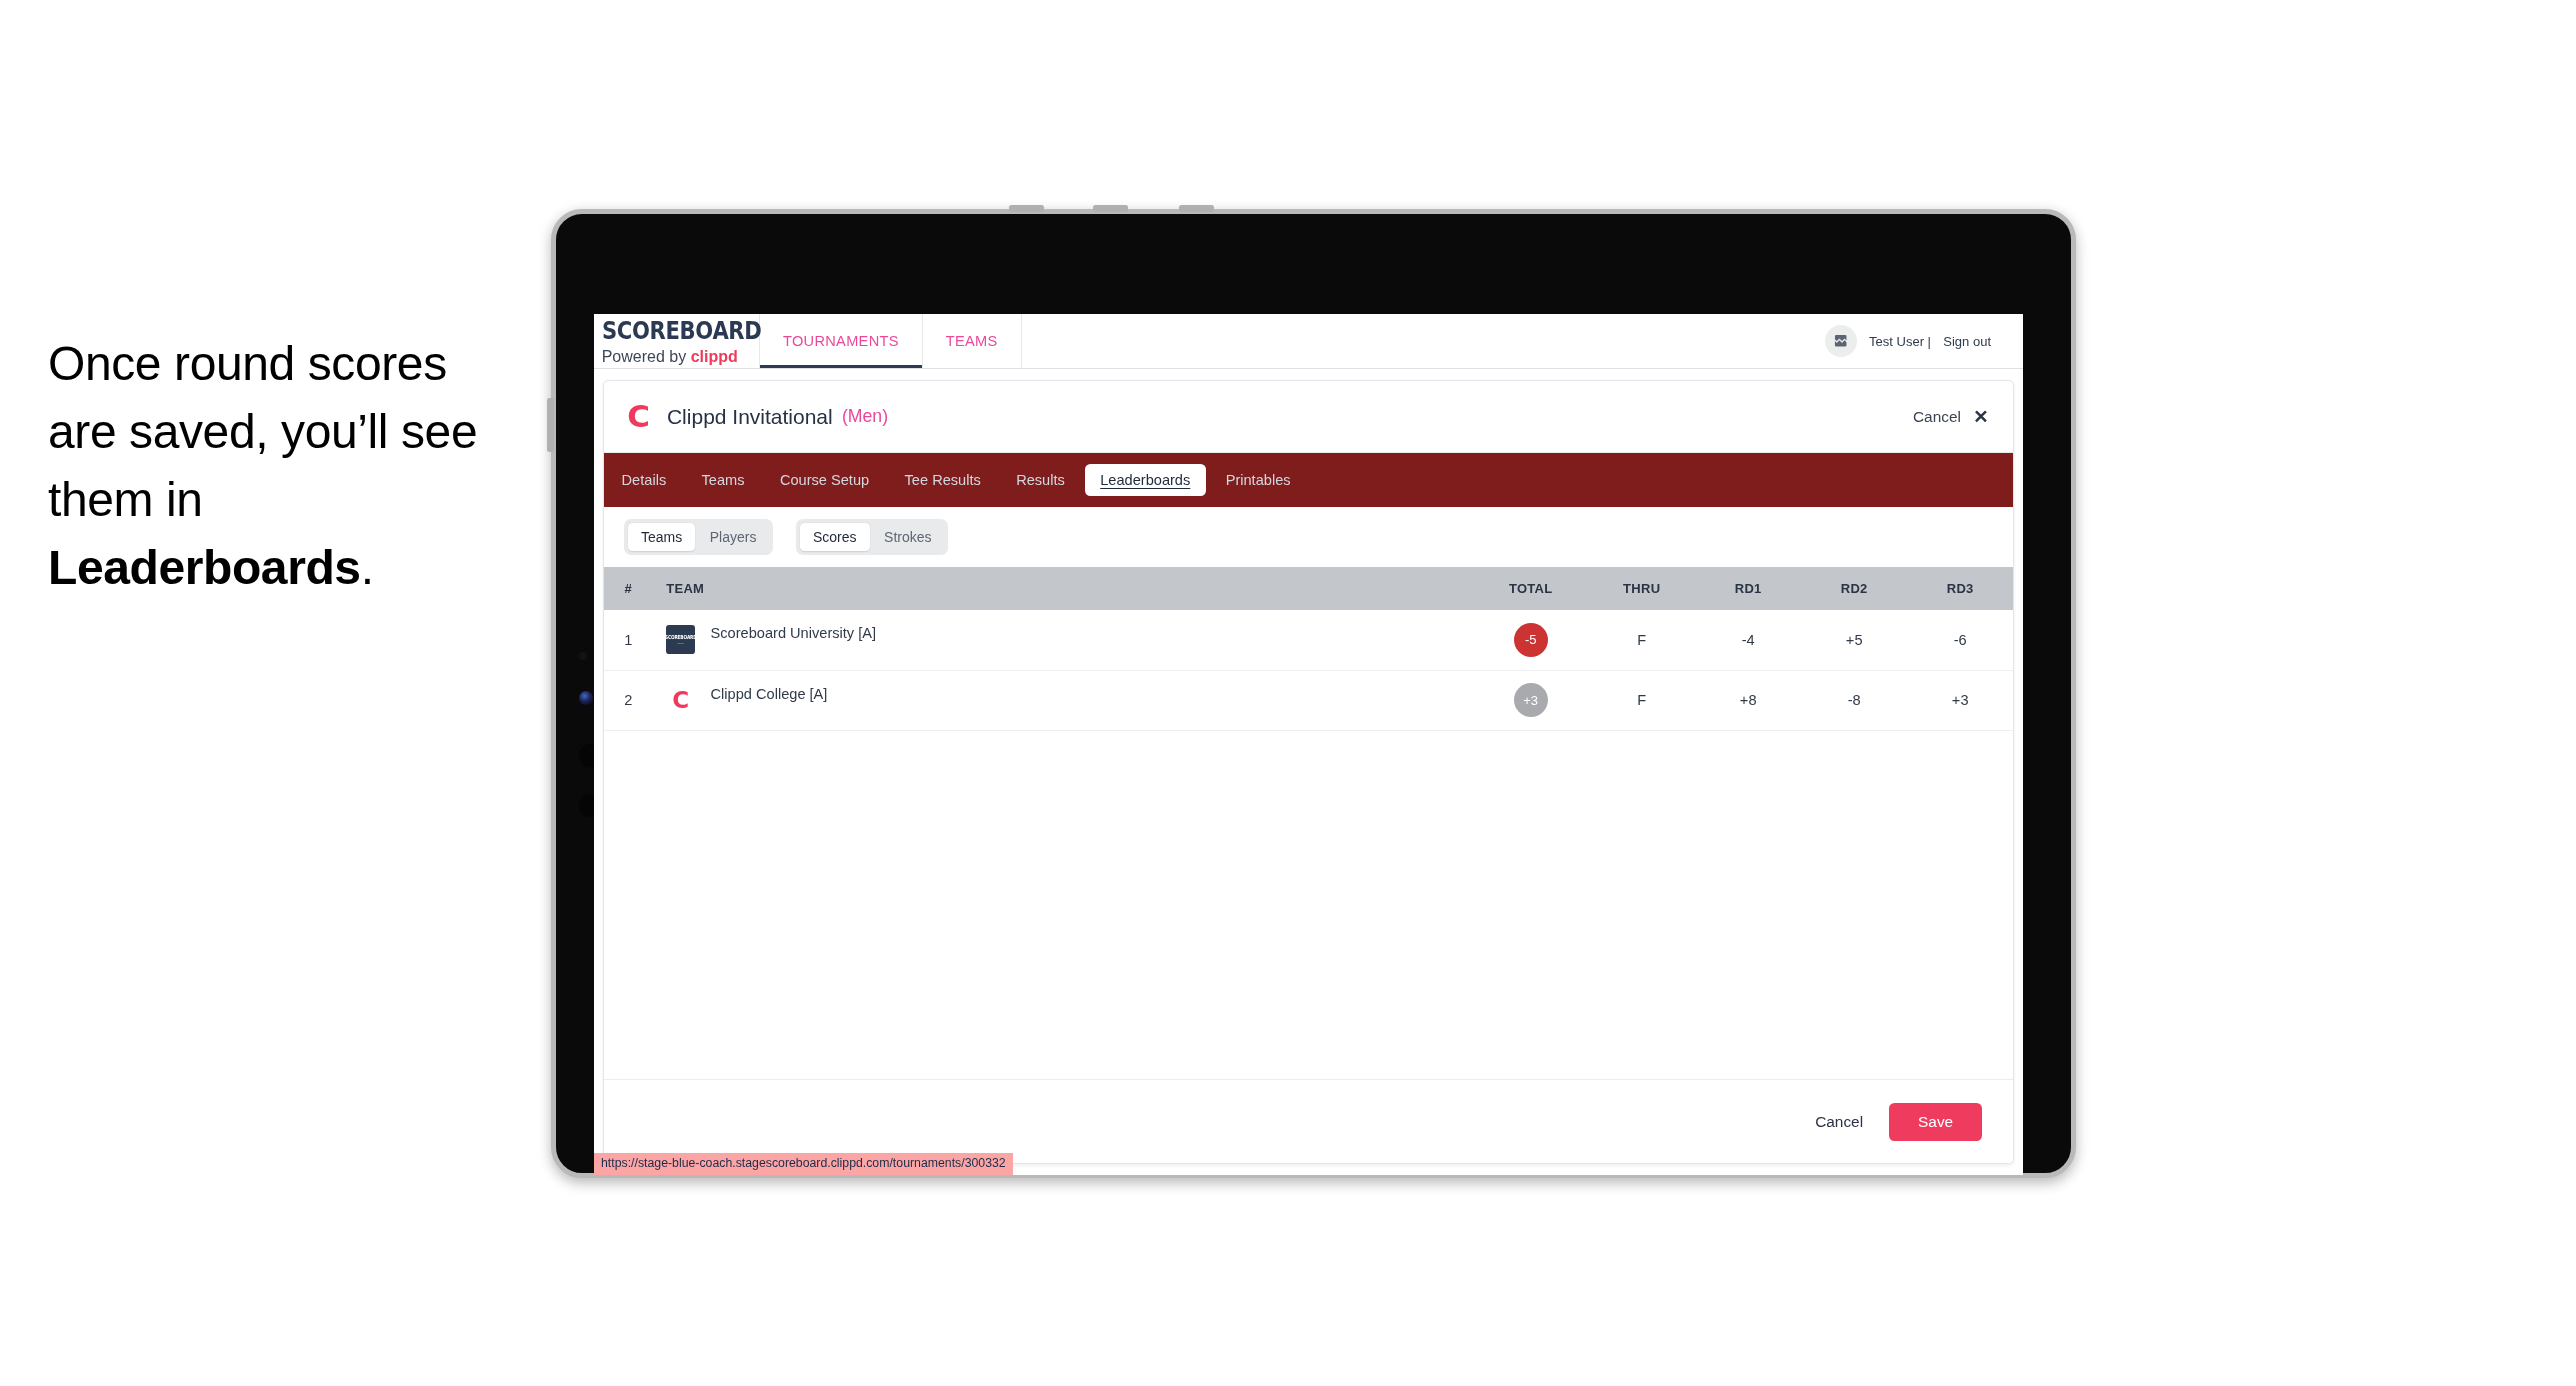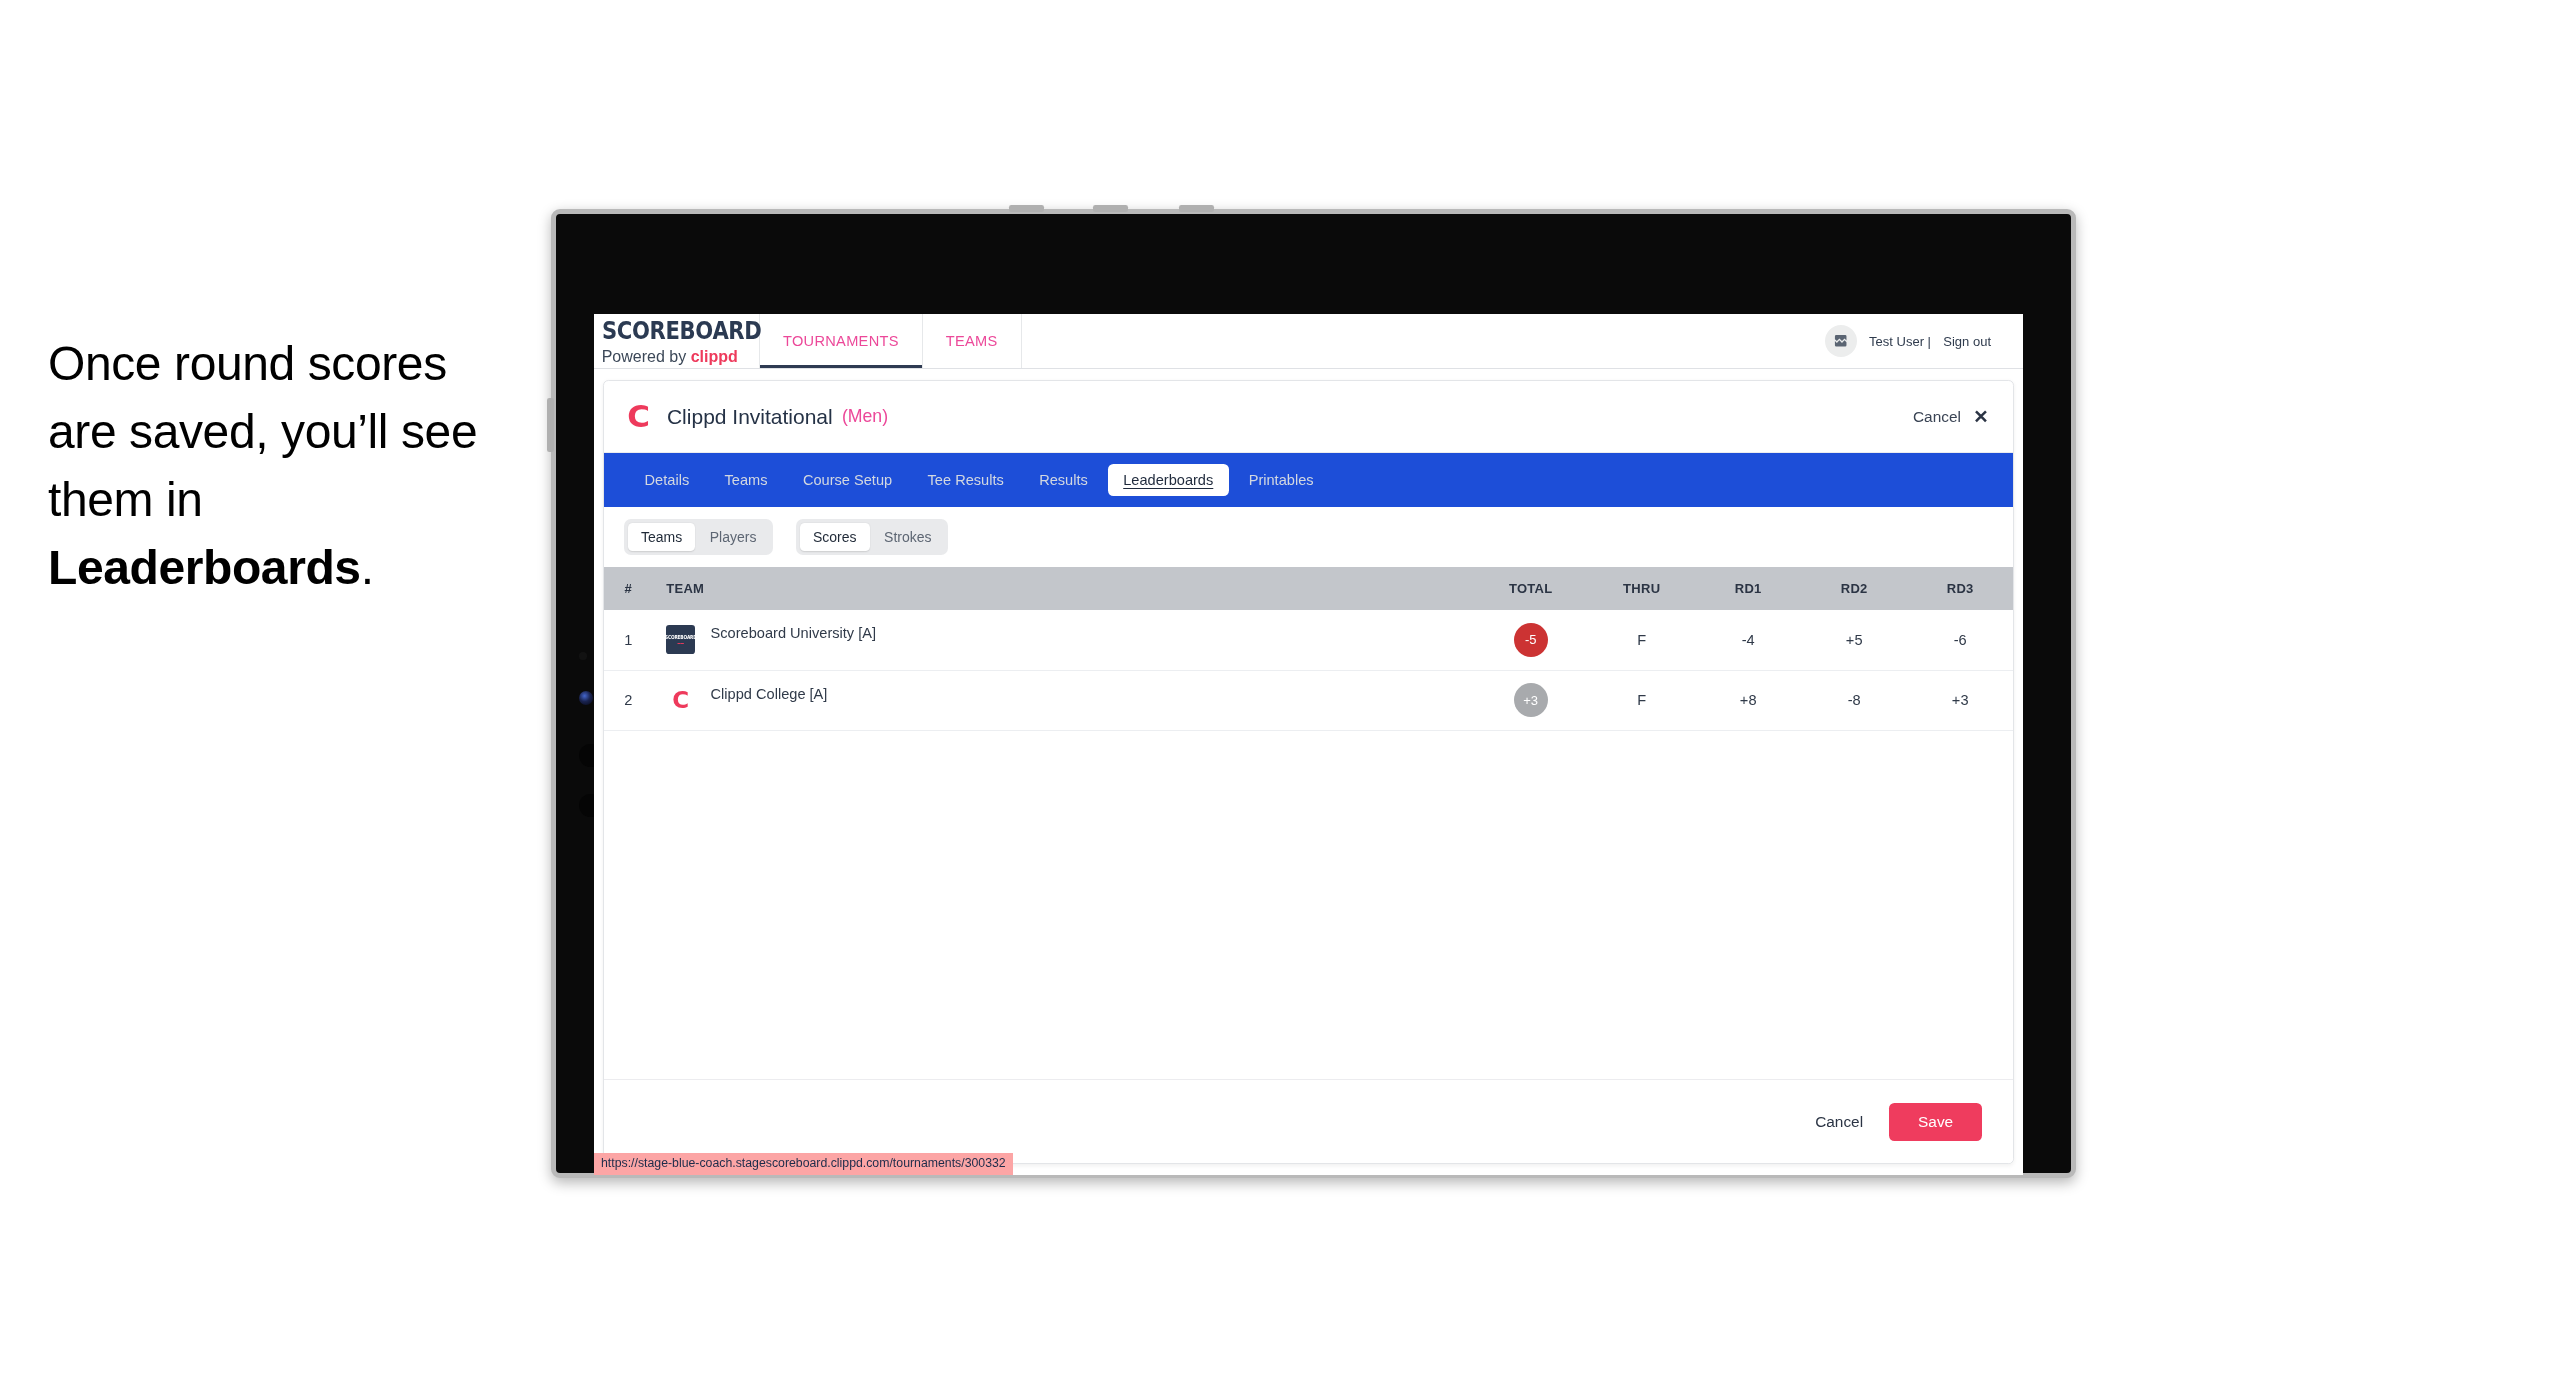--- a/index.html
+++ b/index.html
@@ -21,21 +21,21 @@
     letter-spacing: -0.4px;
   }
   #caption .bold { font-weight: bold; }
 
   
   #tablet {
     position: absolute;
     left: 551px; top: 209px;
     width: 1525px; height: 969px;
     background: #0a0a0a;
-    border-radius: 9px;
+    border-radius: 31px;
     border: 5.4px solid #b9b9b9;
     box-shadow: 0 4.6px 12.3px rgba(0,0,0,0.28);
   }
   
   .vol-key {
     position: absolute;
     top: -9.2px;
     width: 35px; height: 7px;
     background: #b0b0b0;
     border-radius: 2.3px;
@@ -171,23 +171,23 @@
     margin-left: auto;
     display: flex; align-items: center; gap: 12.3px;
     font-size: 15.4px; color: #3a4454;
     cursor: pointer;
   }
   #cardcancel .xg { font-size: 18.4px; font-weight: bold; color: #2b3444; }
 
   
   #tabstrip {
     height: 54px;
-    background: #1d4ed8;
+    background: #7f1d1d;
     display: flex; align-items: center;
-    padding-left: 25px;
+    padding-left: 2px;
     gap: 4.6px;
     flex: 0 0 auto;
   }
   #tabstrip .tab {
     font-size: 14.6px;
     color: #d3d8e0;
     padding: 8.4px 15.4px;
     border-radius: 5.4px;
     cursor: pointer;
     white-space: nowrap;

